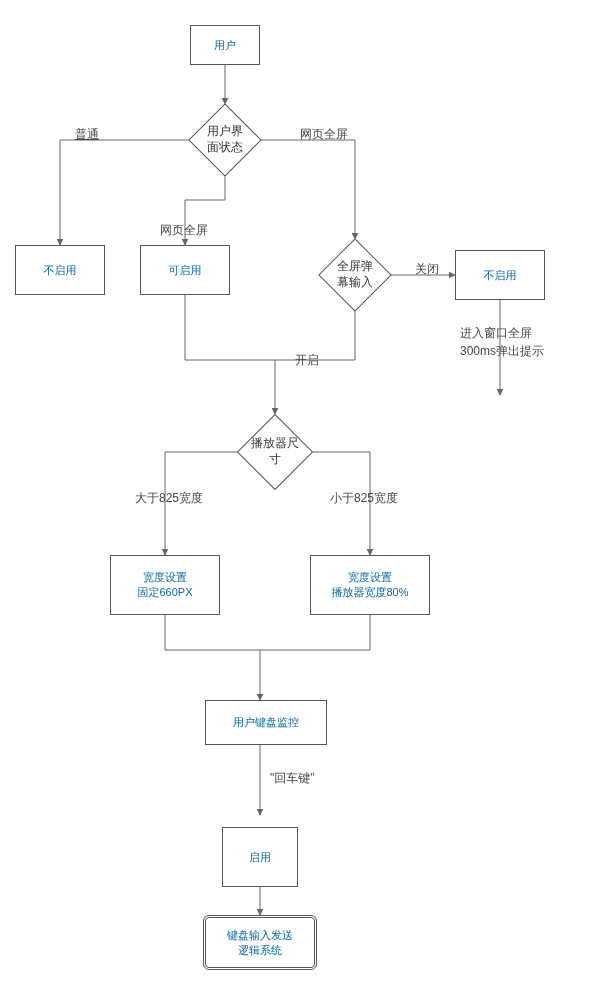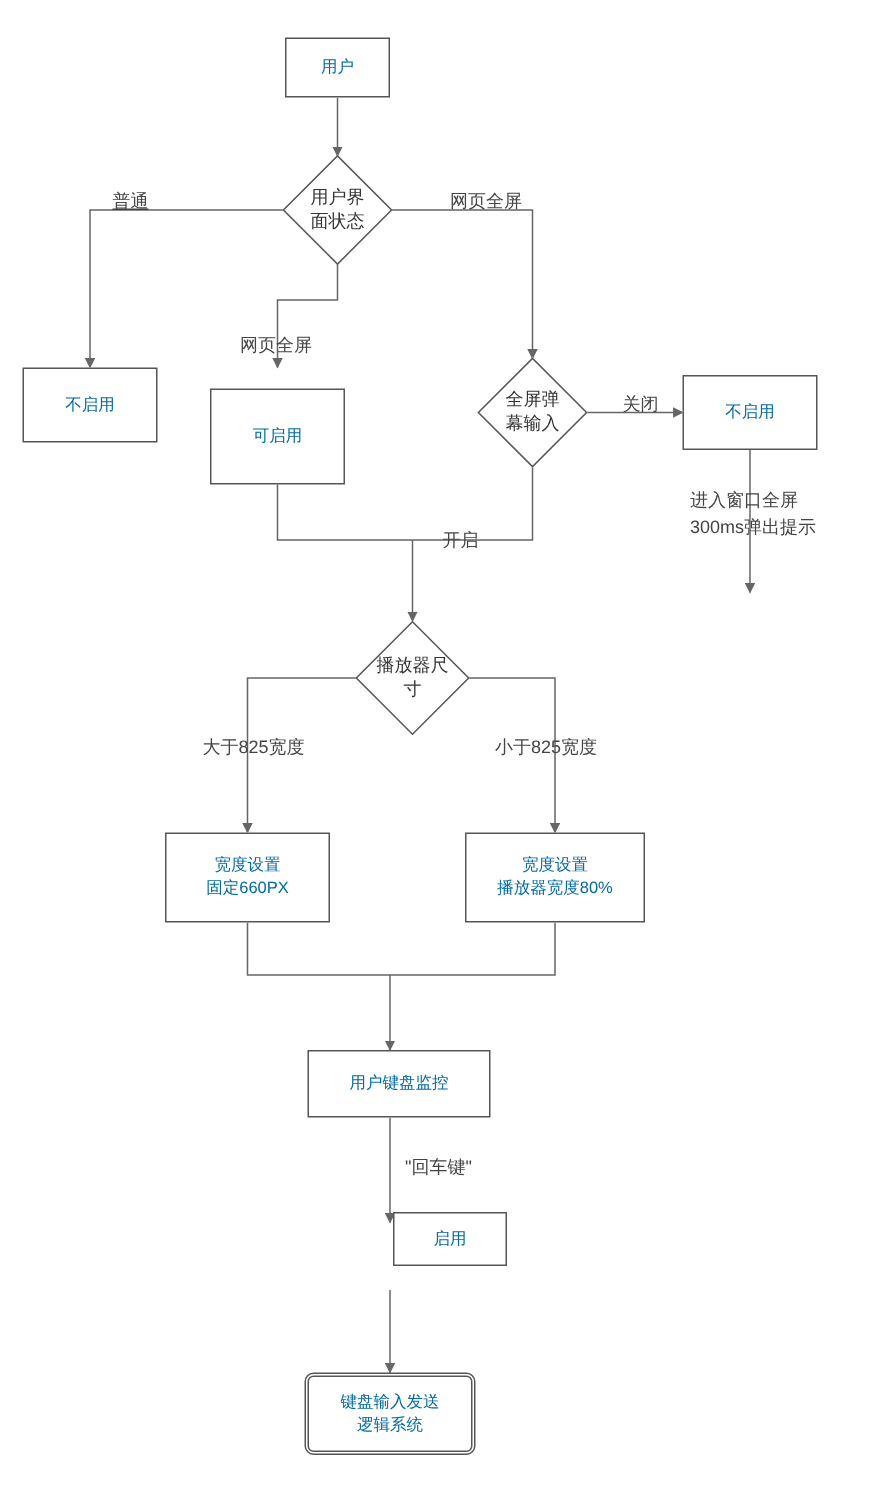--- a/index.html
+++ b/index.html
@@ -113,21 +113,21 @@
   </svg>
 
   <div class="rect" style="left:190px; top:25px; width:70px; height:40px;">用户</div>
 
   <div class="diamond" style="left:199px; top:114px; width:52px; height:52px;">
     <div class="inner">用户界面状态</div>
   </div>
 
   <div class="rect" style="left:15px; top:245px; width:90px; height:50px;">不启用</div>
 
-  <div class="rect" style="left:140px; top:259px; width:90px; height:64px;">可启用</div>
+  <div class="rect" style="left:140px; top:245px; width:90px; height:50px;">可启用</div>
 
   <div class="diamond" style="left:329px; top:249px; width:52px; height:52px;">
     <div class="inner">全屏弹幕输入</div>
   </div>
 
   <div class="rect" style="left:455px; top:250px; width:90px; height:50px;">不启用</div>
 
 
   <div class="diamond" style="left:248px; top:425px; width:54px; height:54px;">
     <div class="inner">播放器尺寸</div>
@@ -142,21 +142,21 @@
 
   <div class="rect" style="left:310px; top:555px; width:120px; height:60px;">
     <div style="display:flex; flex-direction:column;">
       <span>宽度设置</span>
       <span>播放器宽度80%</span>
     </div>
   </div>
 
   <div class="rect" style="left:205px; top:700px; width:122px; height:45px;">用户键盘监控</div>
 
-  <div class="rect" style="left:222px; top:808px; width:76px; height:36px;margin-left:40px;">启用</div>
+  <div class="rect" style="left:222px; top:827px; width:76px; height:60px;">启用</div>
 
   <div class="rect db" style="left:203px; top:915px; width:114px; height:55px; border-radius:6px;">
     <div style="display:flex; flex-direction:column;">
       <span>键盘输入发送</span>
       <span>逻辑系统</span>
     </div>
   </div>
 
   <div class="label" style="left:75px; top:126px;text-decoration:underline;">普通</div>
   <div class="label" style="left:160px; top:190px;margin-top:32px;">网页全屏</div>

